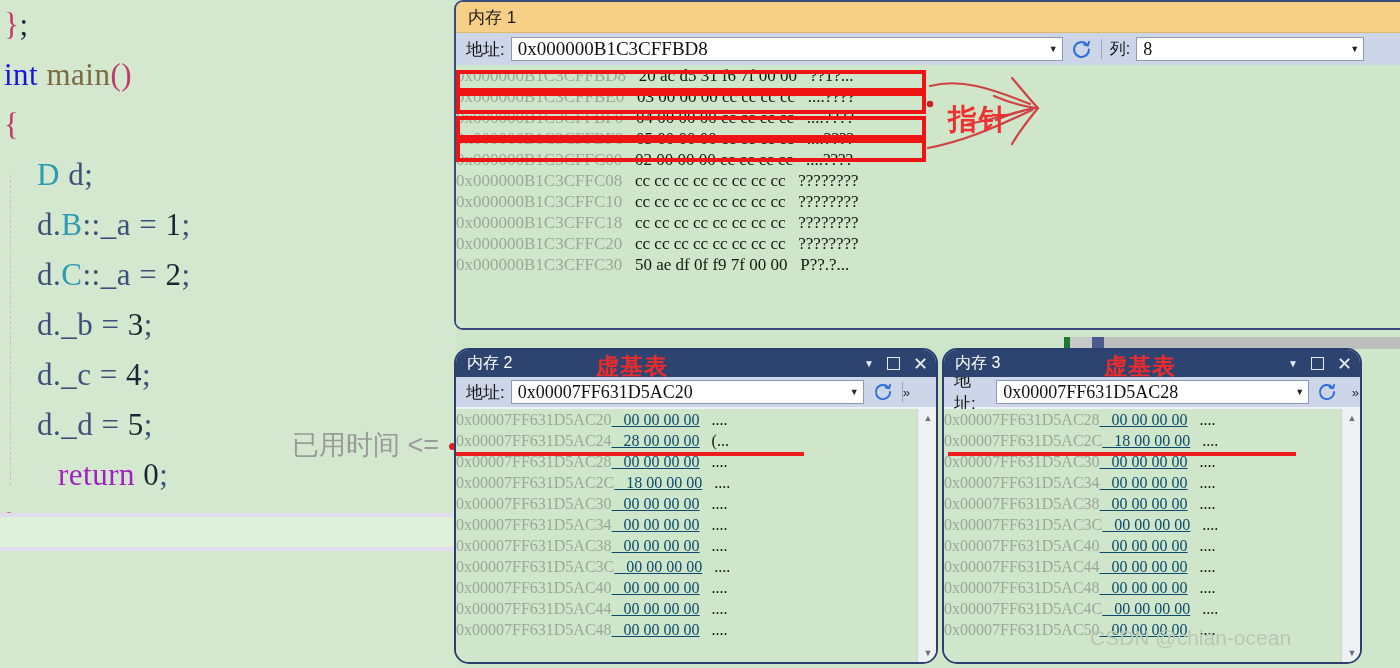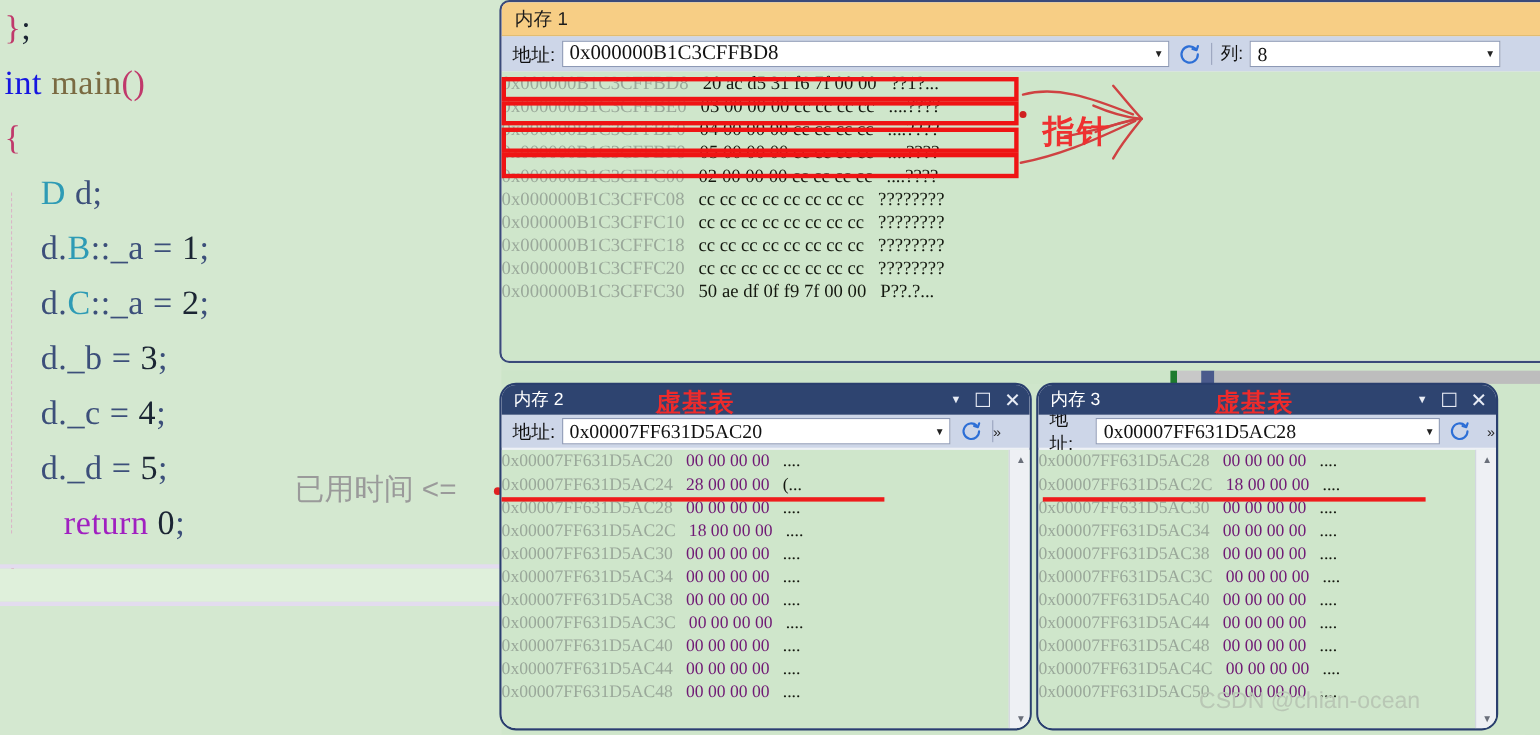--- a/index.html
+++ b/index.html
@@ -25,21 +25,21 @@
   .brace{color:#c0396b;}
   .type{color:#2e9bb5;}
   .plain{color:#1b2533;}
   .var{color:#3c4f7a;}
   .num{color:#1b2533;}
   .indent-guide{
     position:absolute;left:10px;top:175px;width:0;height:310px;
     border-left:1px dashed #d9b7c7;
   }
   #elapsed{
-    position:absolute;left:268px;top:427px;
+    position:absolute;left:292px;top:427px;
     font-family:"Liberation Sans", sans-serif;font-size:27px;color:#9a9a9a;
     white-space:nowrap;
   }
   #code-divider-a{position:absolute;left:0;top:513px;width:456px;height:4px;background:#e3dcef;}
   #code-strip{position:absolute;left:0;top:517px;width:456px;height:30px;background:#dff0db;}
   #code-divider-b{position:absolute;left:0;top:547px;width:456px;height:4px;background:#e3dcef;}
   #code-bottom{position:absolute;left:0;top:551px;width:456px;height:117px;background:#d4e8d0;}
   .red-dot{position:absolute;width:7px;height:7px;border-radius:50%;background:#e02020;}
 
   
@@ -135,21 +135,21 @@
   }
   .win-btns2{position:absolute;right:8px;top:0;height:27px;display:flex;align-items:center;gap:13px;}
   .wb2{font-family:"Liberation Sans", sans-serif;font-size:14px;color:#e8ecf5;line-height:1;}
   .wb2.caret{font-size:10px;}
   .wb2.sq{display:inline-block;width:11px;height:11px;border:1.5px solid #e8ecf5;}
   .wb2.x{font-size:18px;}
   .memwin .addrbar2{height:30px;background:#cdd6e8;display:flex;align-items:center;}
   .memwin .hexarea2{position:absolute;left:0;right:0;top:59px;bottom:0;background:#cfe6cb;overflow:hidden;}
   .hexrow2{height:21px;line-height:21px;white-space:pre;font-family:"Liberation Serif", serif;}
   .haddr2{color:#9aa89a;font-size:16px;}
-  .hbytes2{color:#701a75;font-size:16px;}
+  .hbytes2{color:#0c4a6e;font-size:16px;text-decoration:underline;}
   .hascii2{color:#14180f;font-size:16px;}
   .memwin .scrollbar2{
     position:absolute;right:0;top:59px;width:18px;bottom:0;background:#eef0f4;border-left:1px solid #d0d4dd;
   }
   .ellip{font-family:"Liberation Sans", sans-serif;font-size:13px;color:#2a2a2a;letter-spacing:1px;}
   .redline{position:absolute;height:4px;background:#ee1c1c;}
 
   #mem2{left:454px;top:348px;width:484px;height:316px;}
   #mem3{left:942px;top:348px;width:420px;height:316px;}
 

